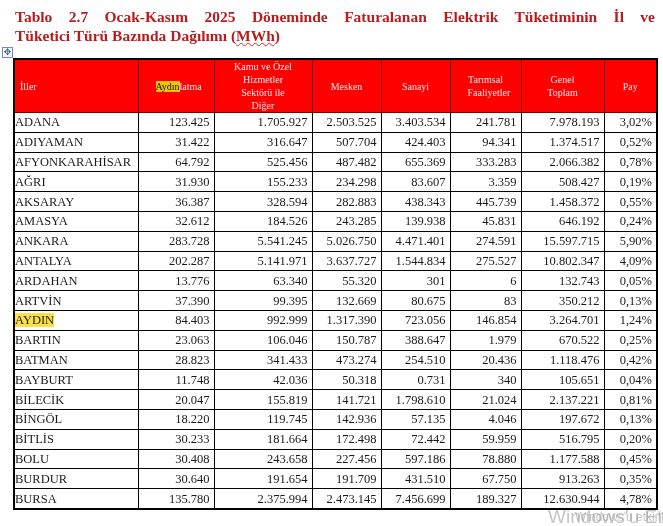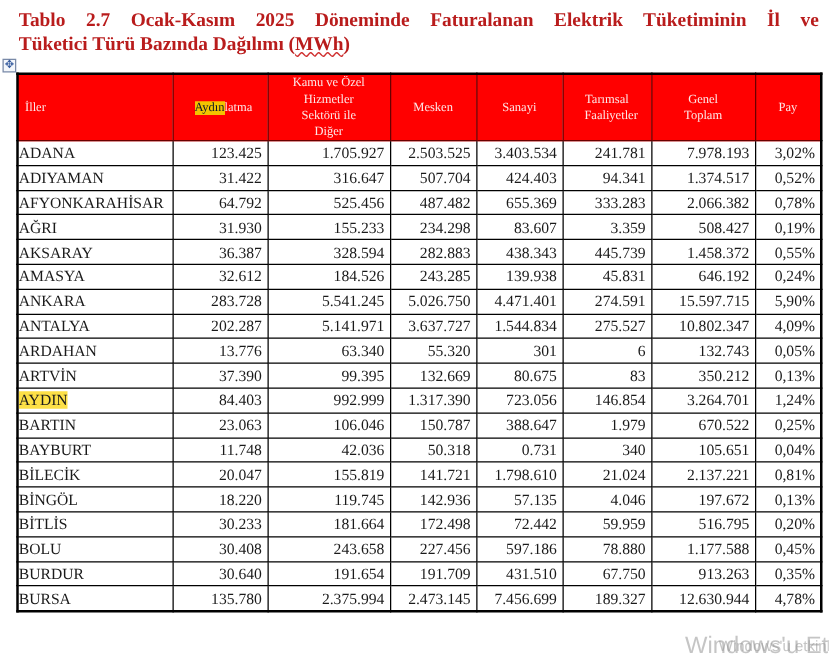--- a/index.html
+++ b/index.html
@@ -166,20 +166,30 @@
         <td class="name">BARTIN</td>
         <td>23.063</td>
         <td>106.046</td>
         <td>150.787</td>
         <td>388.647</td>
         <td>1.979</td>
         <td>670.522</td>
         <td>0,25%</td>
       </tr>
       <tr>
+        <td class="name">BATMAN</td>
+        <td>28.823</td>
+        <td>341.433</td>
+        <td>473.274</td>
+        <td>254.510</td>
+        <td>20.436</td>
+        <td>1.118.476</td>
+        <td>0,42%</td>
+      </tr>
+      <tr>
         <td class="name">BAYBURT</td>
         <td>11.748</td>
         <td>42.036</td>
         <td>50.318</td>
         <td>0.731</td>
         <td>340</td>
         <td>105.651</td>
         <td>0,04%</td>
       </tr>
       <tr>

